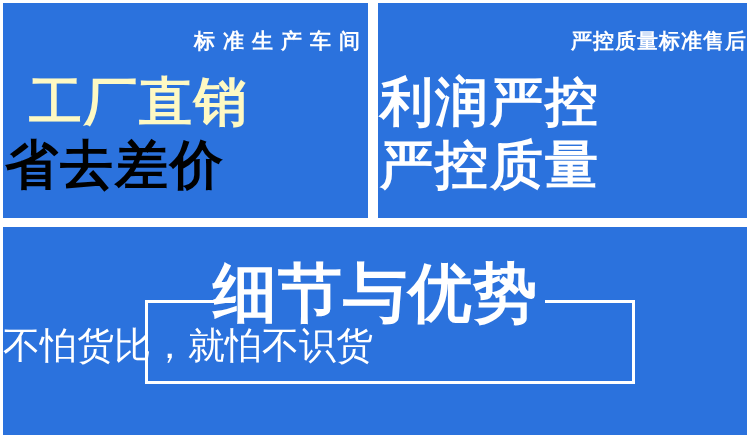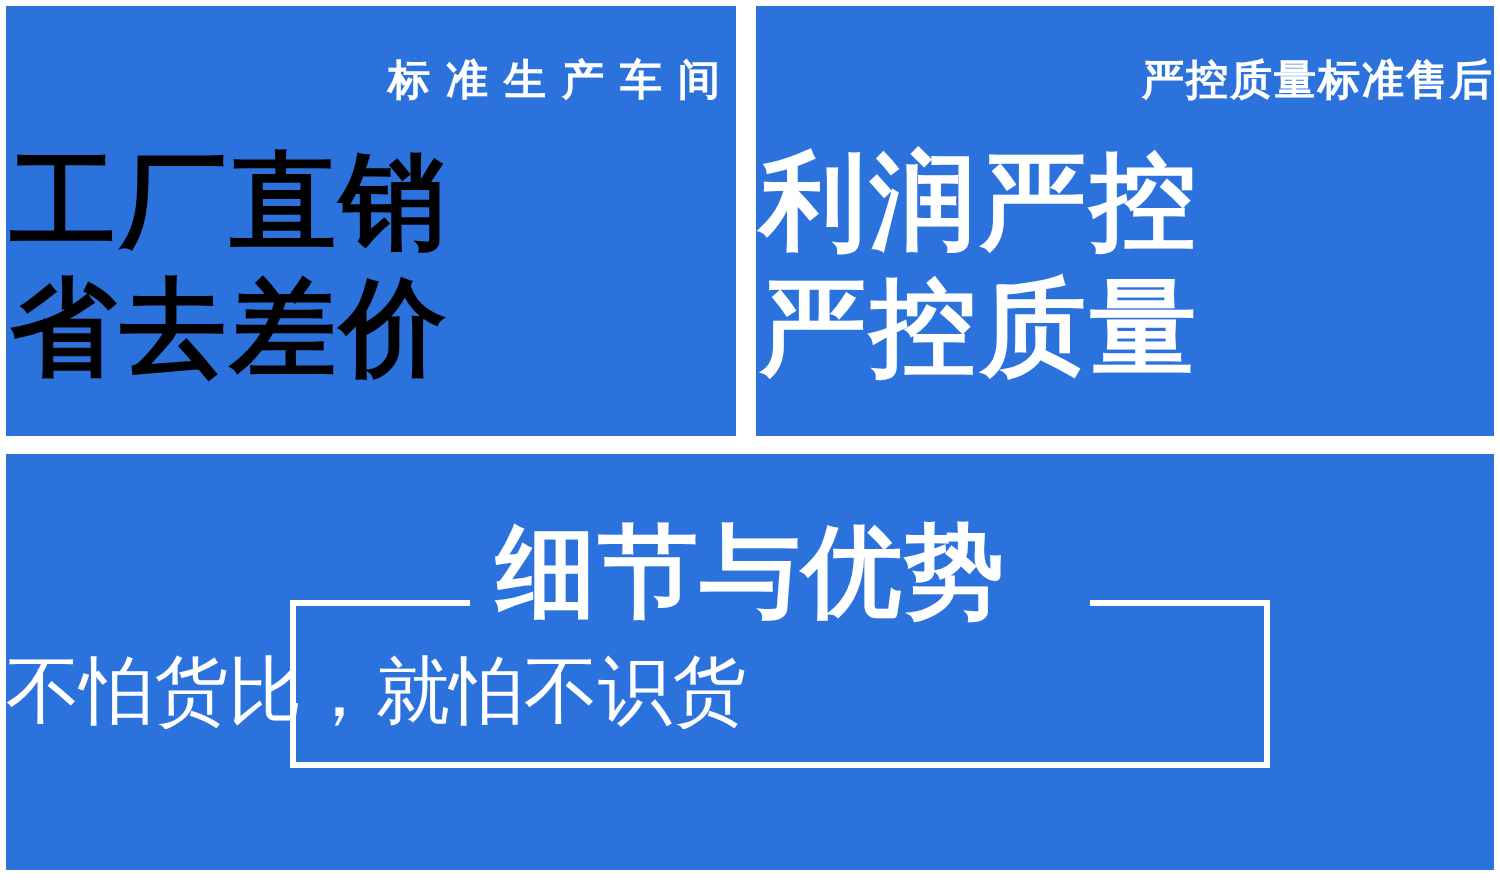--- a/index.html
+++ b/index.html
@@ -125,21 +125,21 @@
   }
 
   #bottom-title {
     position: absolute;
     left: 0;
     right: 0;
     top: 34px;
     text-align: center;
     color: #ffffff;
     font-weight: 900;
-    font-size: 50px;
+    font-size: 64px;
     line-height: 1;
     letter-spacing: 1px;
     text-indent: 1px;
     white-space: nowrap;
   }
 
   #bottom-subtitle {
     position: absolute;
     left: 0;
     right: 6px;
@@ -153,21 +153,21 @@
     white-space: nowrap;
   }
 </style>
 </head>
 <body style="background: rgb(255, 255, 255);">
 
 <div id="banner" style="background: rgb(255, 255, 255);">
 
   <div class="panel" id="panel-top-left" style="background: rgb(43, 114, 221);">
     <div class="eyebrow eyebrow-left" style="color: rgb(255, 255, 255);">标准生产车间</div>
-    <div class="headline headline-1" style="color: #000000;">工厂直销</div>
+    <div class="headline headline-1" style="color: #fef9c3; padding-left: 24px;">工厂直销</div>
     <div class="headline headline-2" style="color: #000000;">省去差价</div>
   </div>
 
   <div class="panel" id="panel-top-right" style="background: rgb(43, 114, 221);">
     <div class="eyebrow eyebrow-right" style="color: rgb(255, 255, 255);">严控质量标准售后</div>
     <div class="headline headline-1" style="color: rgb(255, 255, 255);">利润严控</div>
     <div class="headline headline-2" style="color: rgb(255, 255, 255);">严控质量</div>
   </div>
 
   <div class="panel" id="panel-bottom" style="background: rgb(43, 114, 221);">

